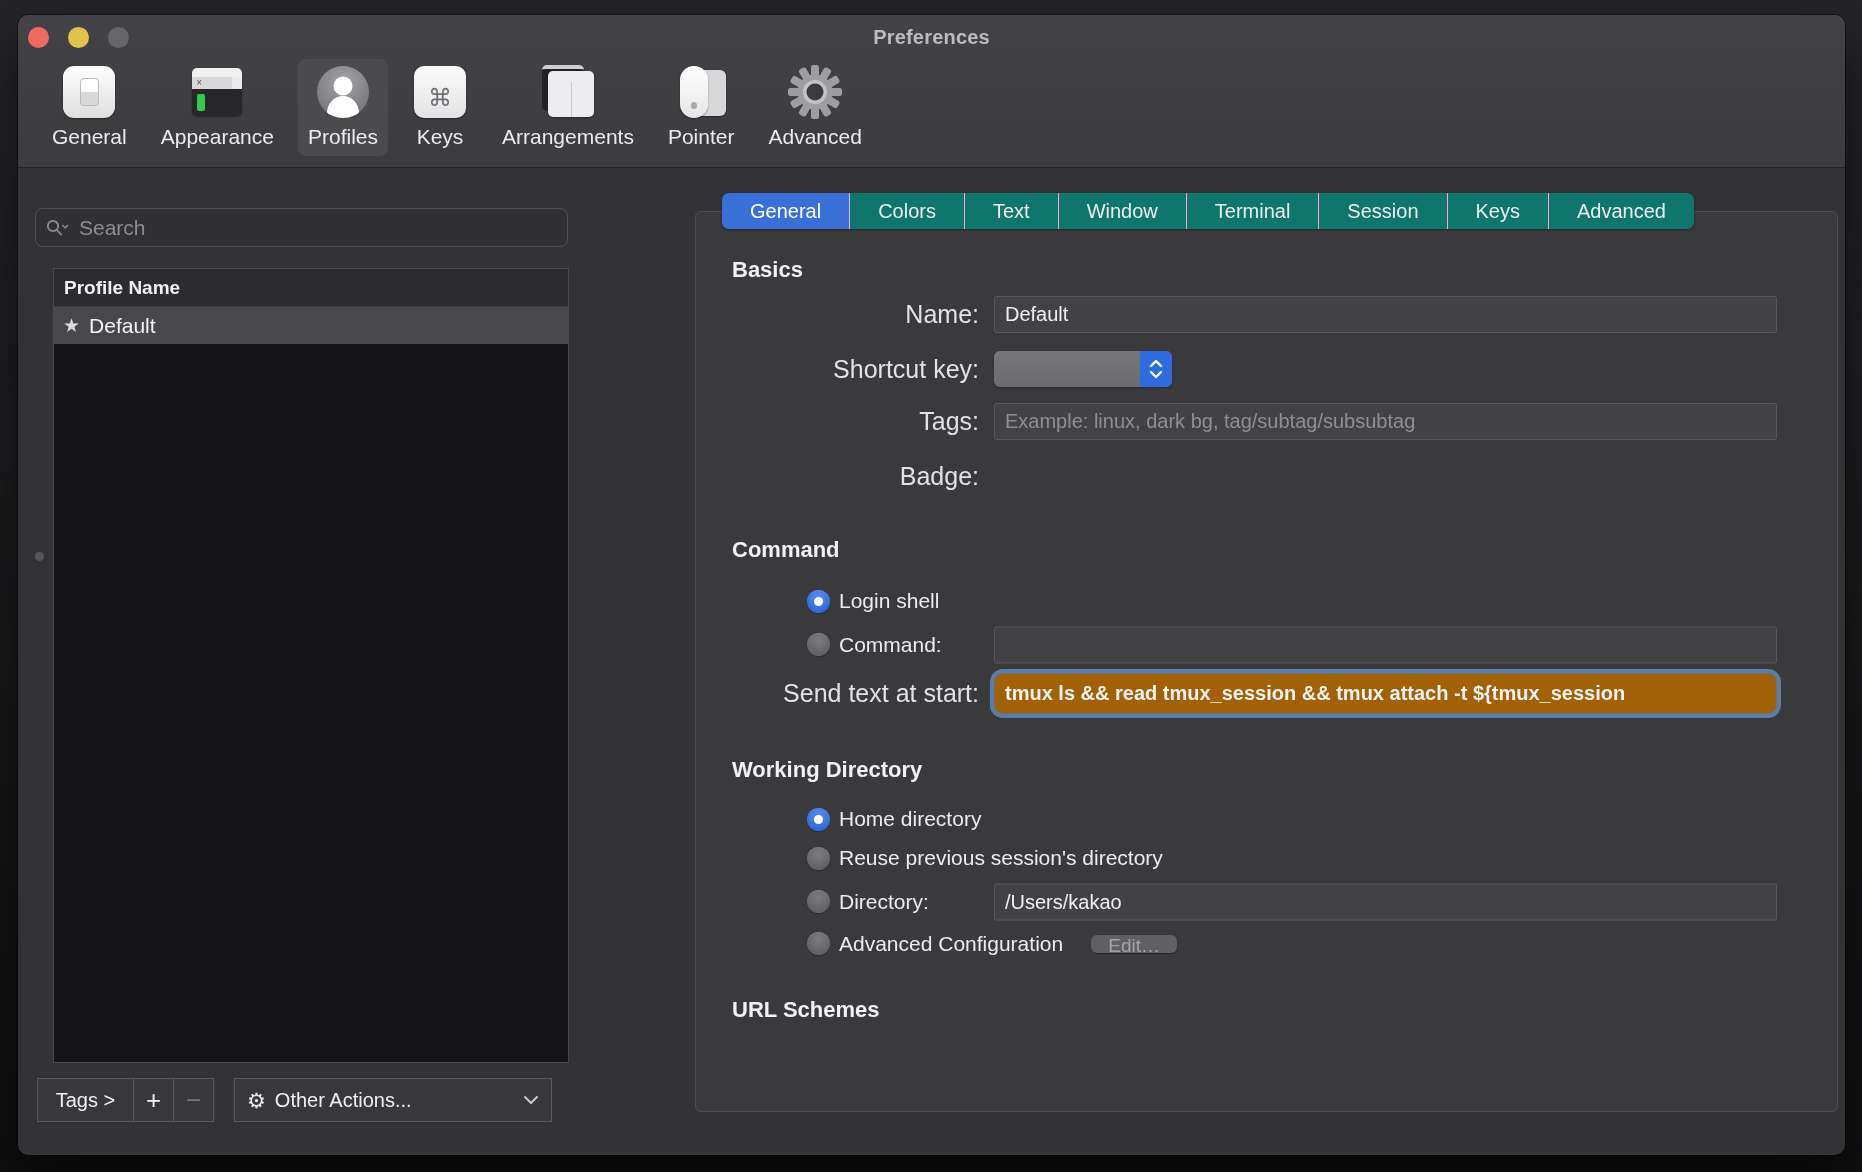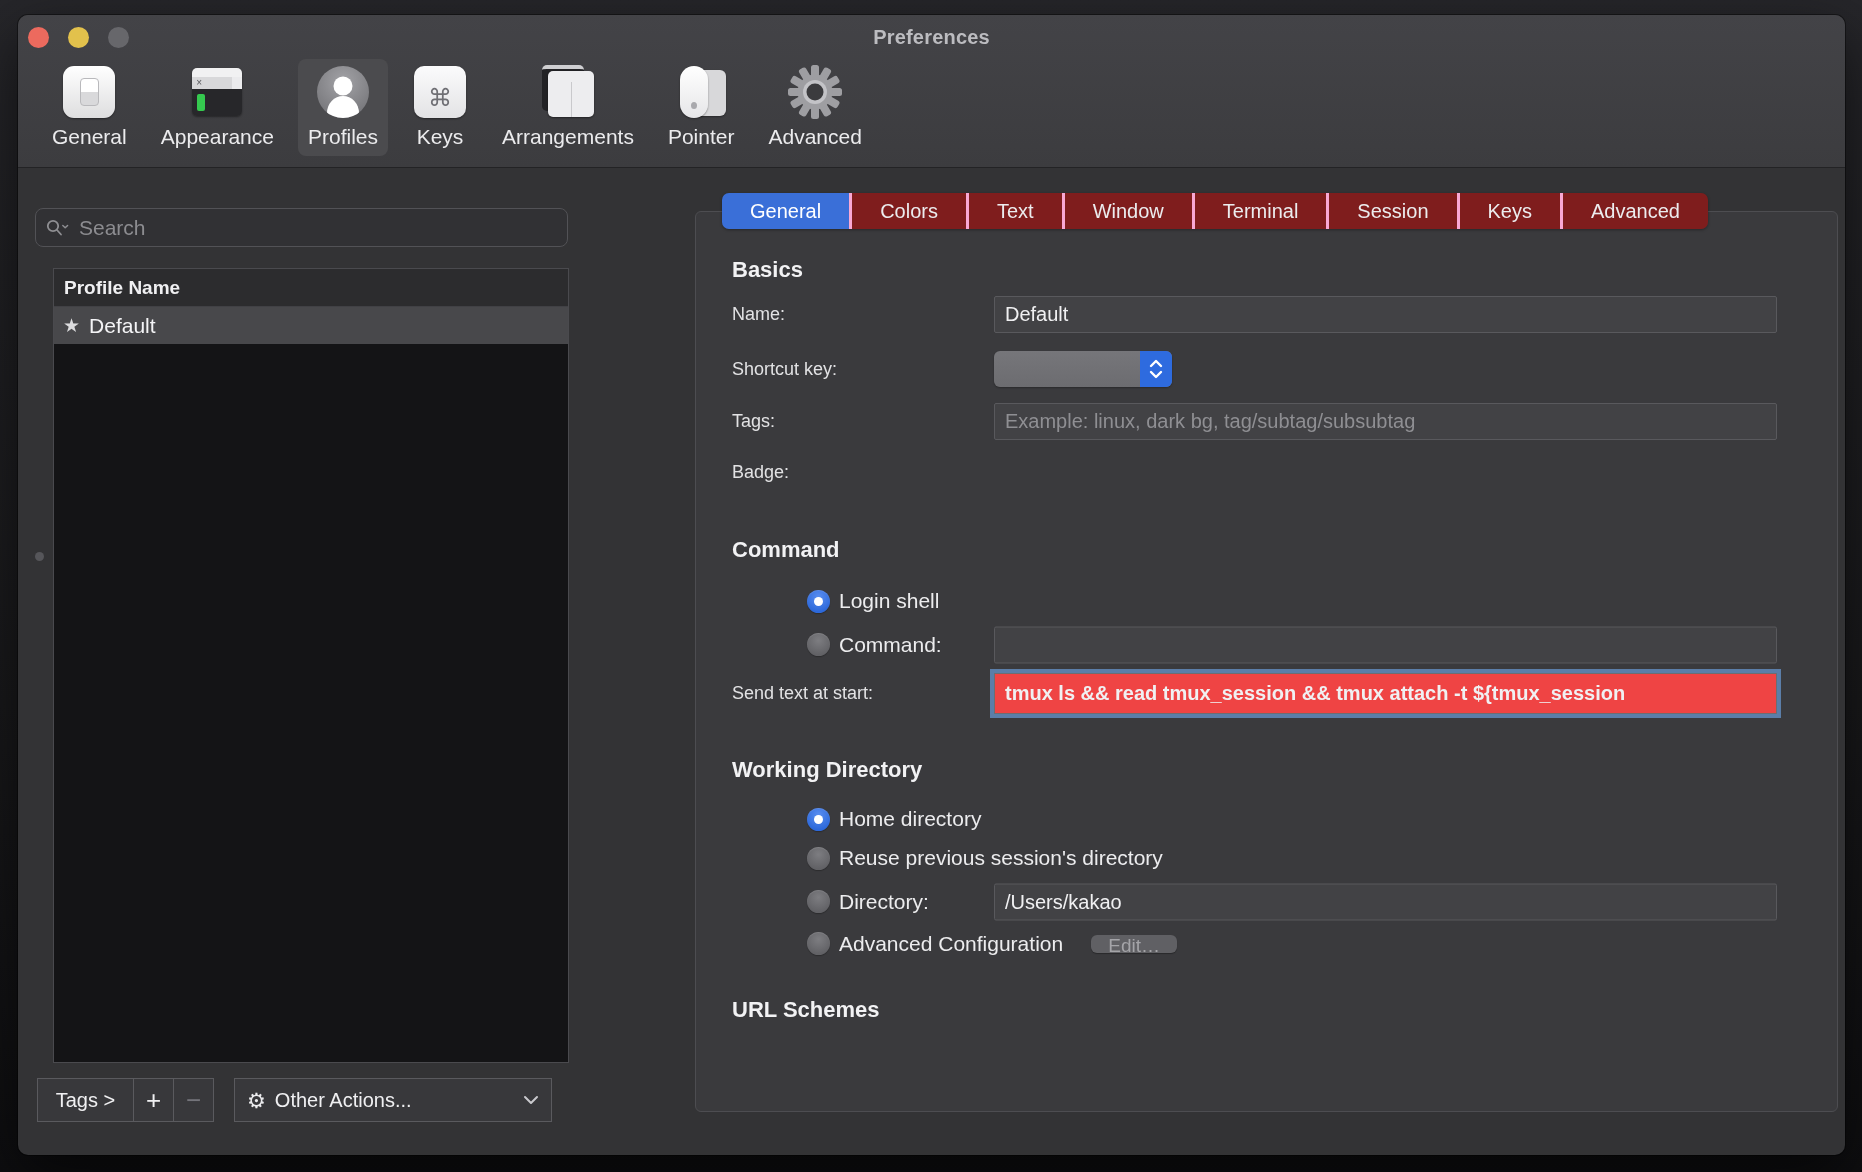--- a/index.html
+++ b/index.html
@@ -110,37 +110,37 @@
   
   .panel{
     position:absolute; left:677px; top:196px; width:1143px; height:901px;
     background:#3a3a3d; border:1px solid #4d4d51; border-radius:6px;
   }
   .tabbar{
     position:absolute; left:704px; top:178px; height:36px; display:flex;
     border-radius:7px; overflow:hidden; box-shadow:0 1px 3px rgba(0,0,0,.35);
   }
   .tab{
-    background:#7f1d1d; color:#ececee; font-size:20px; line-height:36px;
-    padding:0 28px; border-left:3px solid #f9a8d4; white-space:nowrap;
+    background:#0f766e; color:#ececee; font-size:20px; line-height:36px;
+    padding:0 28px; border-left:1px solid #f9a8d4; white-space:nowrap;
   }
   .tab:first-child{ border-left:none; }
   .tab.selected{ background:#3a6fd8; color:#ffffff; }
   
   .p-head{ position:absolute; left:36px; font-size:22px; font-weight:bold; color:#f2f2f4; }
   .p-row{ position:absolute; left:36px; right:60px; display:flex; align-items:center; }
-  .p-label{ width:247px; text-align:left; font-size:18px; color:#e2e2e4; flex:0 0 auto; }
+  .p-label{ width:247px; text-align:right; font-size:25px; color:#e2e2e4; flex:0 0 auto; }
   .p-field{
     flex:1; margin-left:15px; height:37px; background:#424245; border:1px solid #59595d;
     border-radius:2px; color:#f0f0f2; font-size:20px; padding:0 10px; outline:none;
     font-family:inherit; min-width:0;
   }
   .p-field::placeholder{ color:#8f8f93; }
   .p-field.focused{
-    border:1px solid #6d6d72; border-radius:0; background:#ef4444;
+    border:1px solid #6d6d72; border-radius:9px; background:#a16207;
     box-shadow:0 0 0 4px #5b7ea9;
     font-weight:bold; white-space:nowrap; overflow:hidden; text-overflow:clip;
   }
   
   .r-row{ position:absolute; left:36px; right:60px; display:flex; align-items:center; }
   .r-inner{ margin-left:75px; display:flex; align-items:center; gap:9px; }
   .radio{ width:23px; height:23px; border-radius:50%; background:radial-gradient(circle at 50% 32%, #7d7d81, #616165 75%); box-shadow:inset 0 1px 1px rgba(255,255,255,.12), 0 1px 1px rgba(0,0,0,.25); position:relative; flex:0 0 auto; }
   .radio.on{ background:radial-gradient(circle at 50% 30%, #5a8ef0, #2c68da 75%); }
   .radio.on::after{ content:""; position:absolute; left:50%; top:50%; width:9px; height:9px; margin:-4.5px 0 0 -4.5px; border-radius:50%; background:#ffffff; }
   .r-label{ font-size:21px; color:#ececee; white-space:nowrap; }

